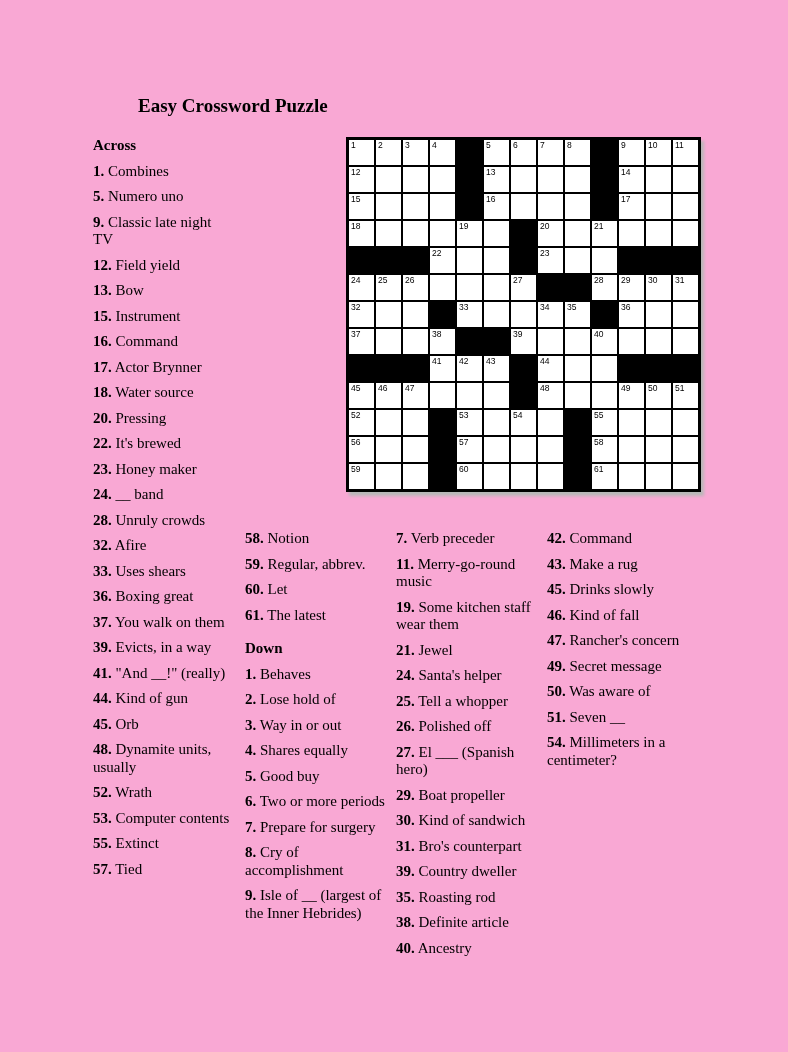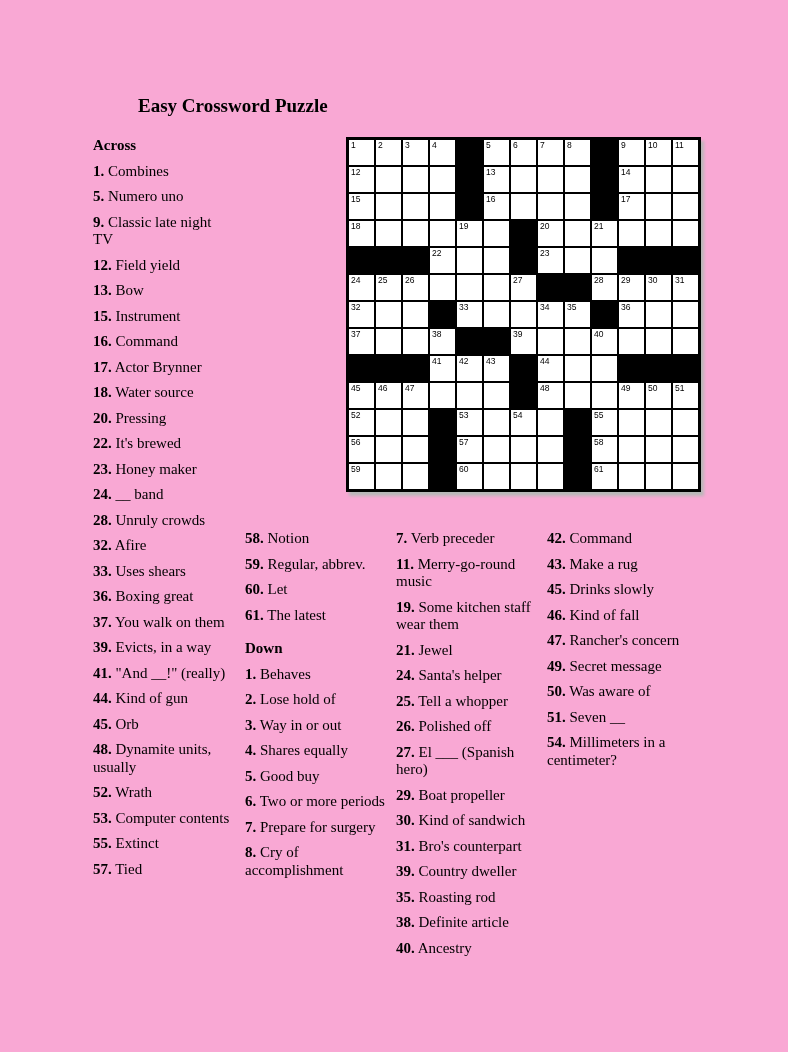--- a/index.html
+++ b/index.html
@@ -417,20 +417,21 @@
     <p class="section-heading down-gap">Down</p>
     <div id="down-part1">
         <p class="clue"><b>1.</b> <span>Behaves</span></p>
         <p class="clue"><b>2.</b> <span>Lose hold of</span></p>
         <p class="clue"><b>3.</b> <span>Way in or out</span></p>
         <p class="clue"><b>4.</b> <span>Shares equally</span></p>
         <p class="clue"><b>5.</b> <span>Good buy</span></p>
         <p class="clue"><b>6.</b> <span>Two or more periods</span></p>
         <p class="clue"><b>7.</b> <span>Prepare for surgery</span></p>
         <p class="clue"><b>8.</b> <span>Cry of accomplishment</span></p>
+        <p class="clue"><b>9.</b> <span>Isle of __ (largest of the Inner Hebrides)</span></p>
       </div>
   </div>
 
   <div class="clue-col col3" id="down-part2">
       <p class="clue"><b>7.</b> <span>Verb preceder</span></p>
       <p class="clue"><b>11.</b> <span>Merry-go-round music</span></p>
       <p class="clue"><b>19.</b> <span>Some kitchen staff wear them</span></p>
       <p class="clue"><b>21.</b> <span>Jewel</span></p>
       <p class="clue"><b>24.</b> <span>Santa's helper</span></p>
       <p class="clue"><b>25.</b> <span>Tell a whopper</span></p>

